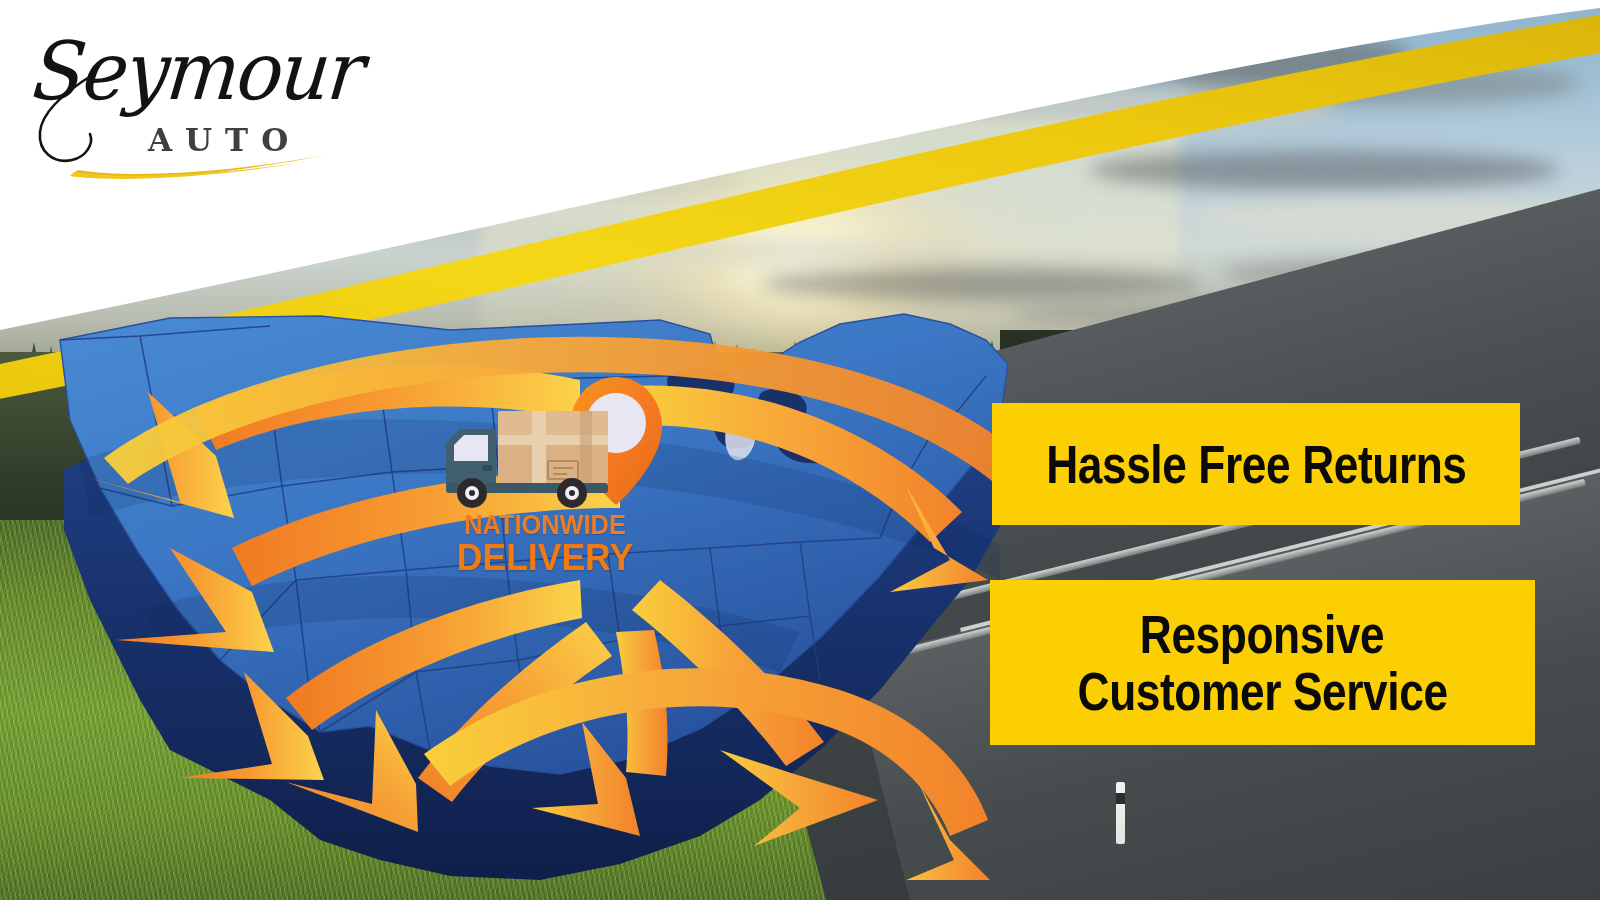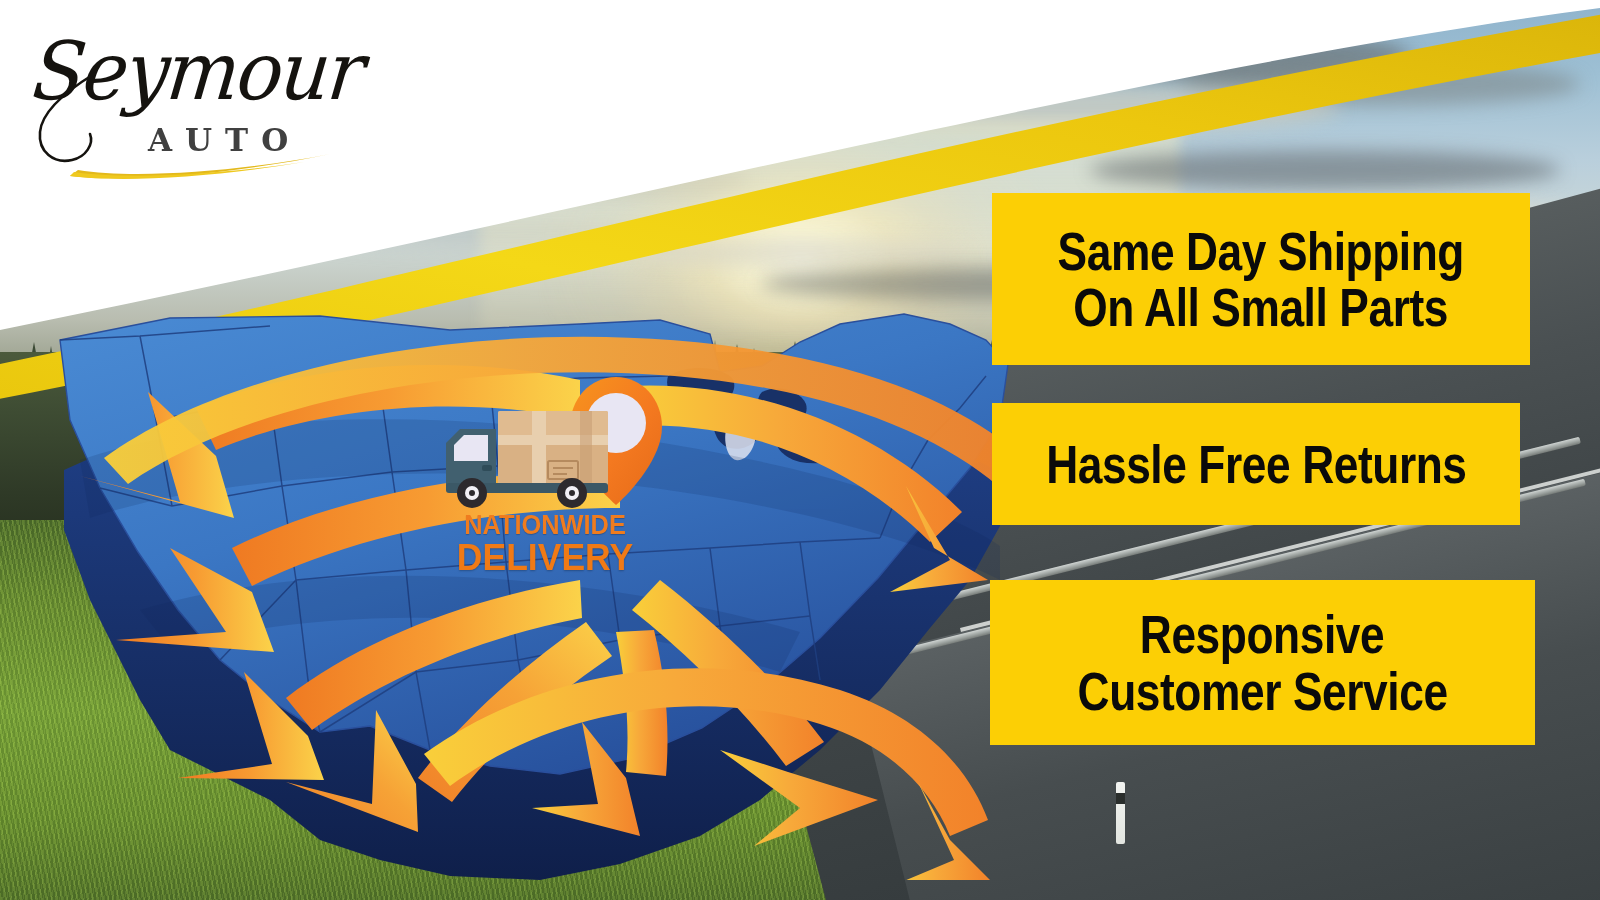--- a/index.html
+++ b/index.html
@@ -871,24 +871,20 @@
         <circle cx="52" cy="128" r="3" fill="#2d2a2e"></circle>
         <circle cx="152" cy="128" r="15" fill="#2d2a2e"></circle>
         <circle cx="152" cy="128" r="7" fill="#f2f0f6"></circle>
         <circle cx="152" cy="128" r="3" fill="#2d2a2e"></circle>
       </g>
     </svg>
     <div class="nd-line1">NATIONWIDE</div>
     <div class="nd-line2">DELIVERY</div>
   </div>
 
-  <div class="panel" id="panel-1">
-    <div class="panel-line">Same Day Shipping</div>
-    <div class="panel-line">On All Small Parts</div>
-  </div>
 
   <div class="panel" id="panel-3">
     <div class="panel-line">Responsive</div>
     <div class="panel-line">Customer Service</div>
   </div>
 
   <div class="panel" id="panel-2">
     <div class="panel-line">Hassle Free Returns</div>
   </div>
 

